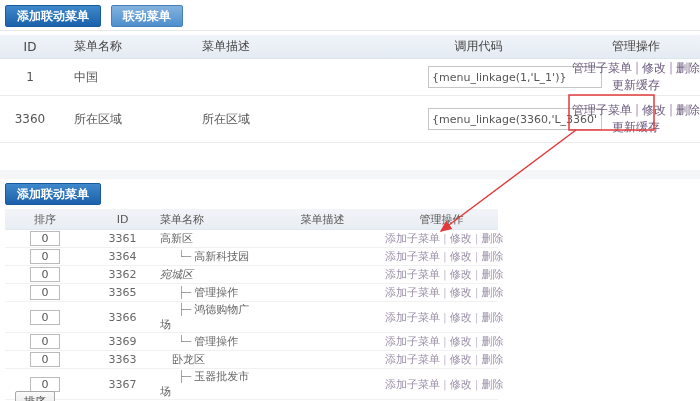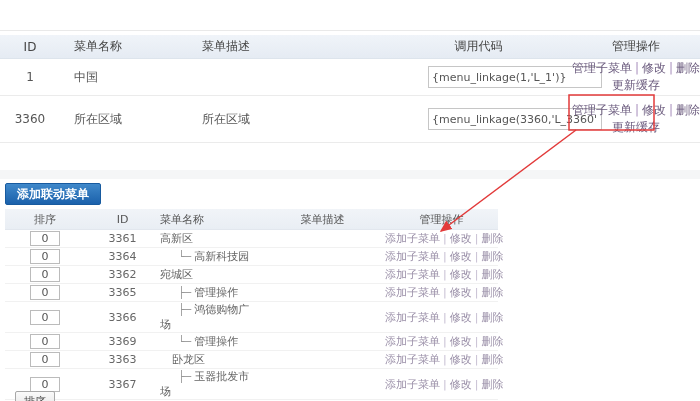--- a/index.html
+++ b/index.html
@@ -53,20 +53,24 @@
               border-radius:2px; cursor:pointer; }
 
   
   .annotation { position:absolute; top:0; left:0; pointer-events:none; z-index:10; }
 </style>
 </head>
 <body>
 
 <div class="page">
 
+  <div class="topbar">
+    <span class="btn btn-primary">添加联动菜单</span>
+    <span class="btn btn-secondary">联动菜单</span>
+  </div>
   <div class="topline"></div>
   <div class="midband"></div>
 
   <table class="t1">
     <colgroup>
       <col style="width:60px">
         <col style="width:130px">
         <col style="width:195px">
       <col style="width:187px">
         <col style="width:128px">
@@ -144,21 +148,21 @@
         <tr>
           <td class="center"><input class="sort-input" value="0" style=""></td>
           <td class="center">3364</td>
           <td class="name2-cell"><span class="tree-prefix">└─</span><span>高新科技园</span></td>
           <td class="center"></td>
           <td class="ops2-cell"><span class="t2link">添加子菜单</span><span class="sep2">|</span><span class="t2link">修改</span><span class="sep2">|</span><span class="t2link">删除</span></td>
         </tr>
         <tr>
           <td class="center"><input class="sort-input" value="0" style=""></td>
           <td class="center">3362</td>
-          <td class="name2-cell"><span style="padding-left: 0px;">宛城区</span></td>
+          <td class="name2-cell"><span style="padding-left: 0px; font-style: italic;">宛城区</span></td>
           <td class="center"></td>
           <td class="ops2-cell"><span class="t2link">添加子菜单</span><span class="sep2">|</span><span class="t2link">修改</span><span class="sep2">|</span><span class="t2link">删除</span></td>
         </tr>
         <tr>
           <td class="center"><input class="sort-input" value="0" style=""></td>
           <td class="center">3365</td>
           <td class="name2-cell"><span class="tree-prefix">├─</span><span>管理操作</span></td>
           <td class="center"></td>
           <td class="ops2-cell"><span class="t2link">添加子菜单</span><span class="sep2">|</span><span class="t2link">修改</span><span class="sep2">|</span><span class="t2link">删除</span></td>
         </tr>

